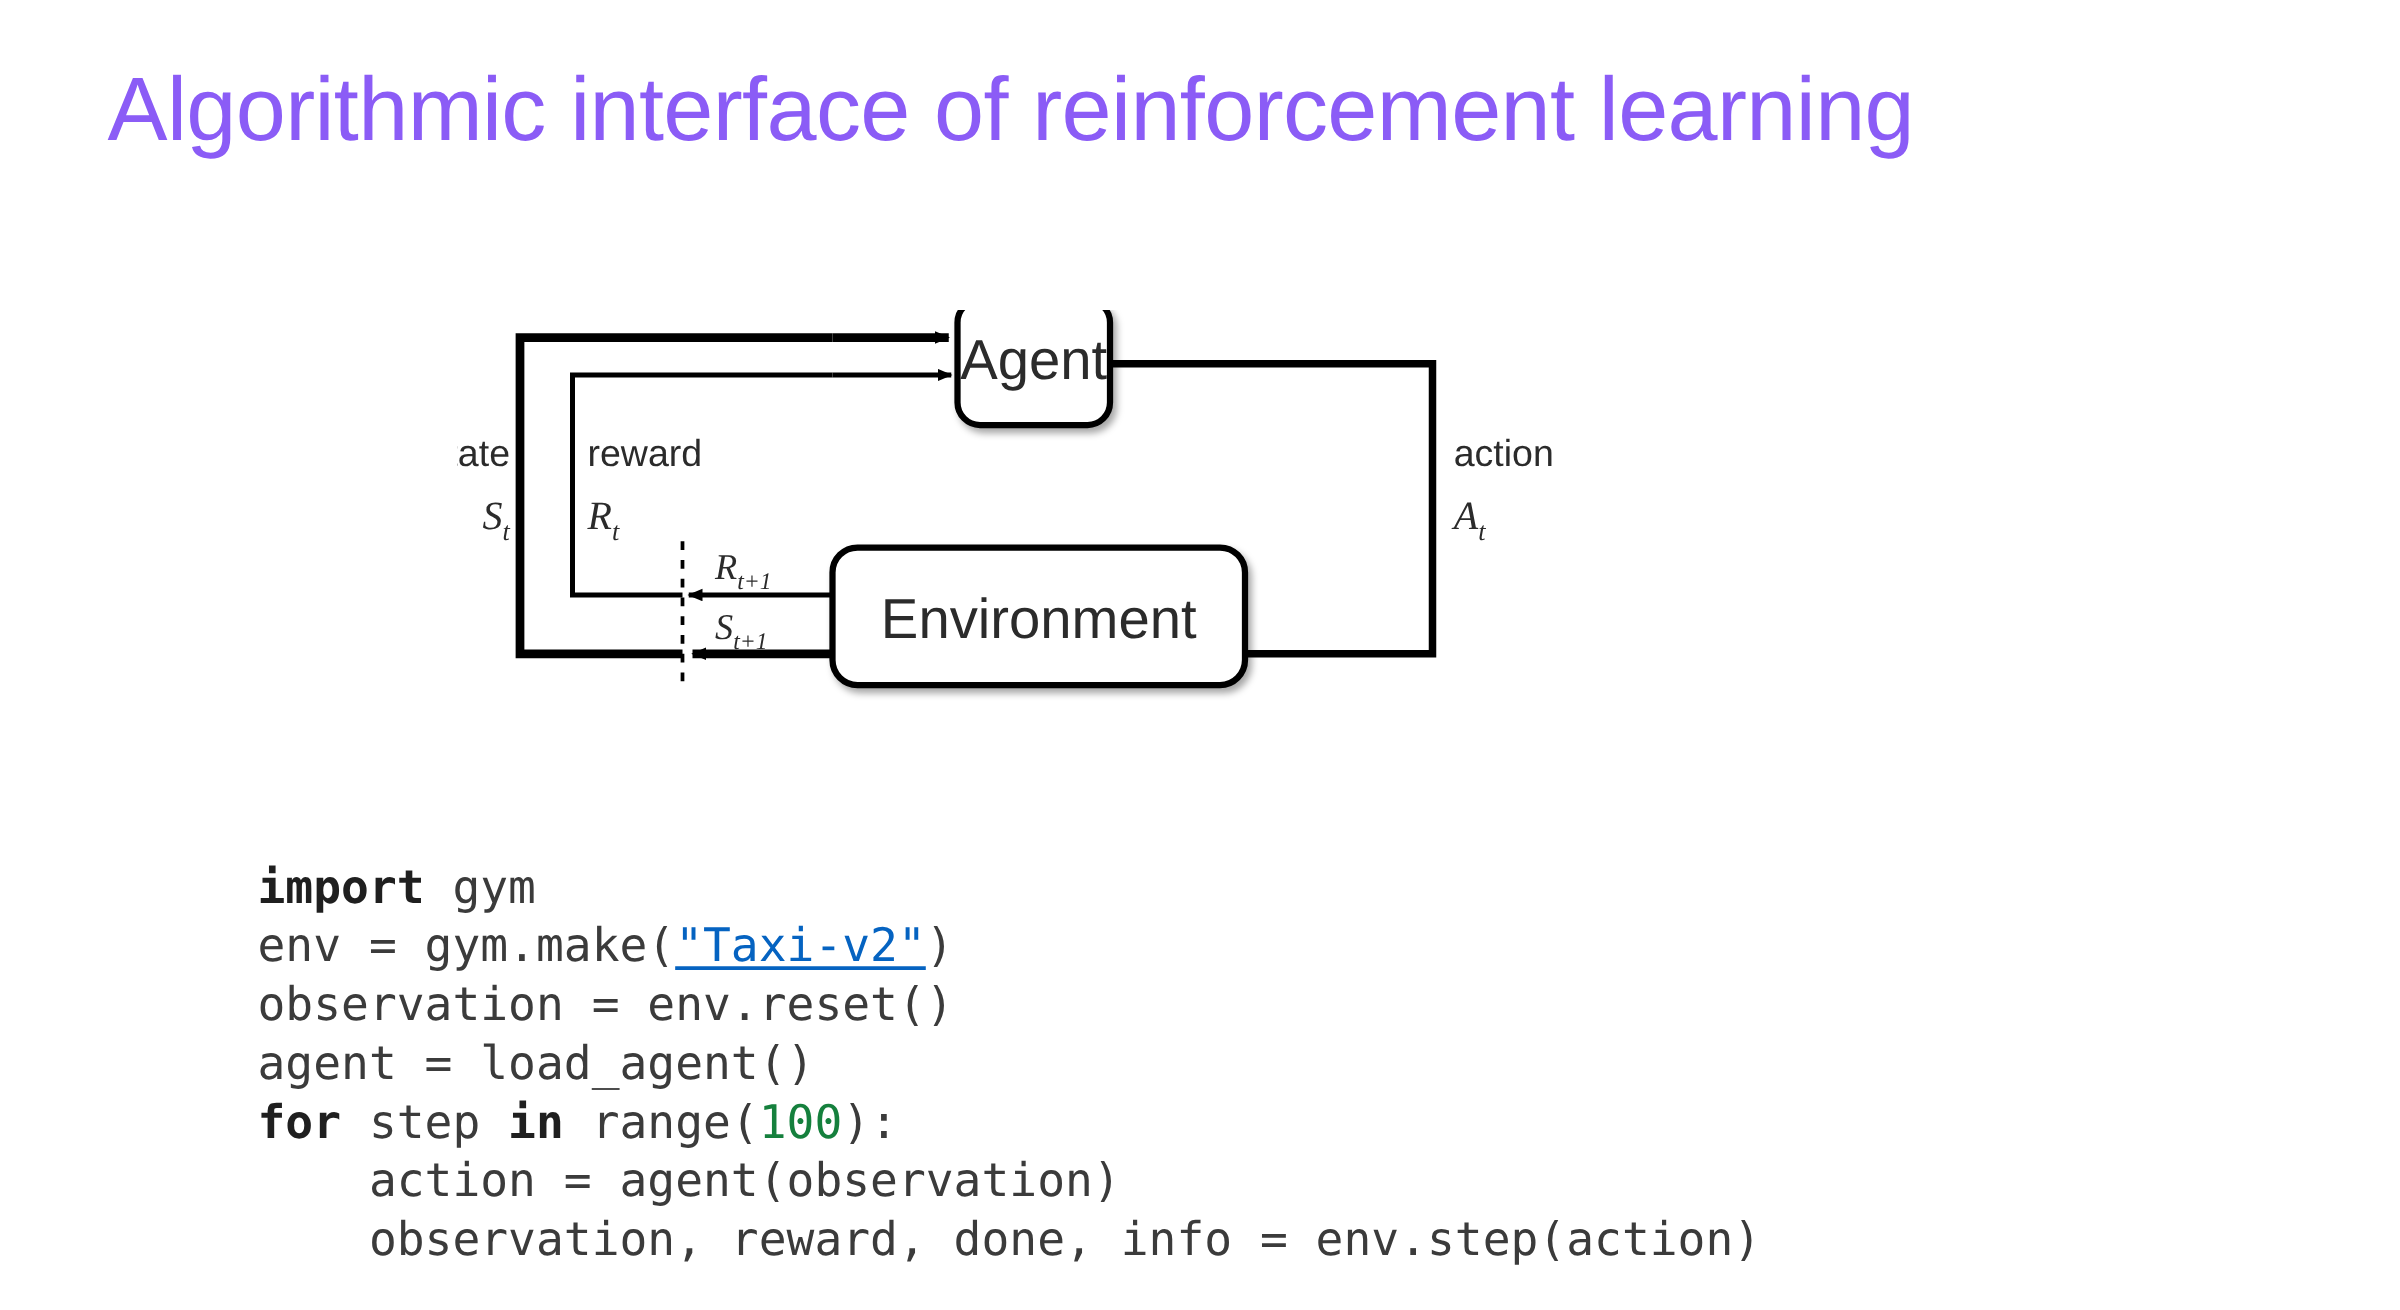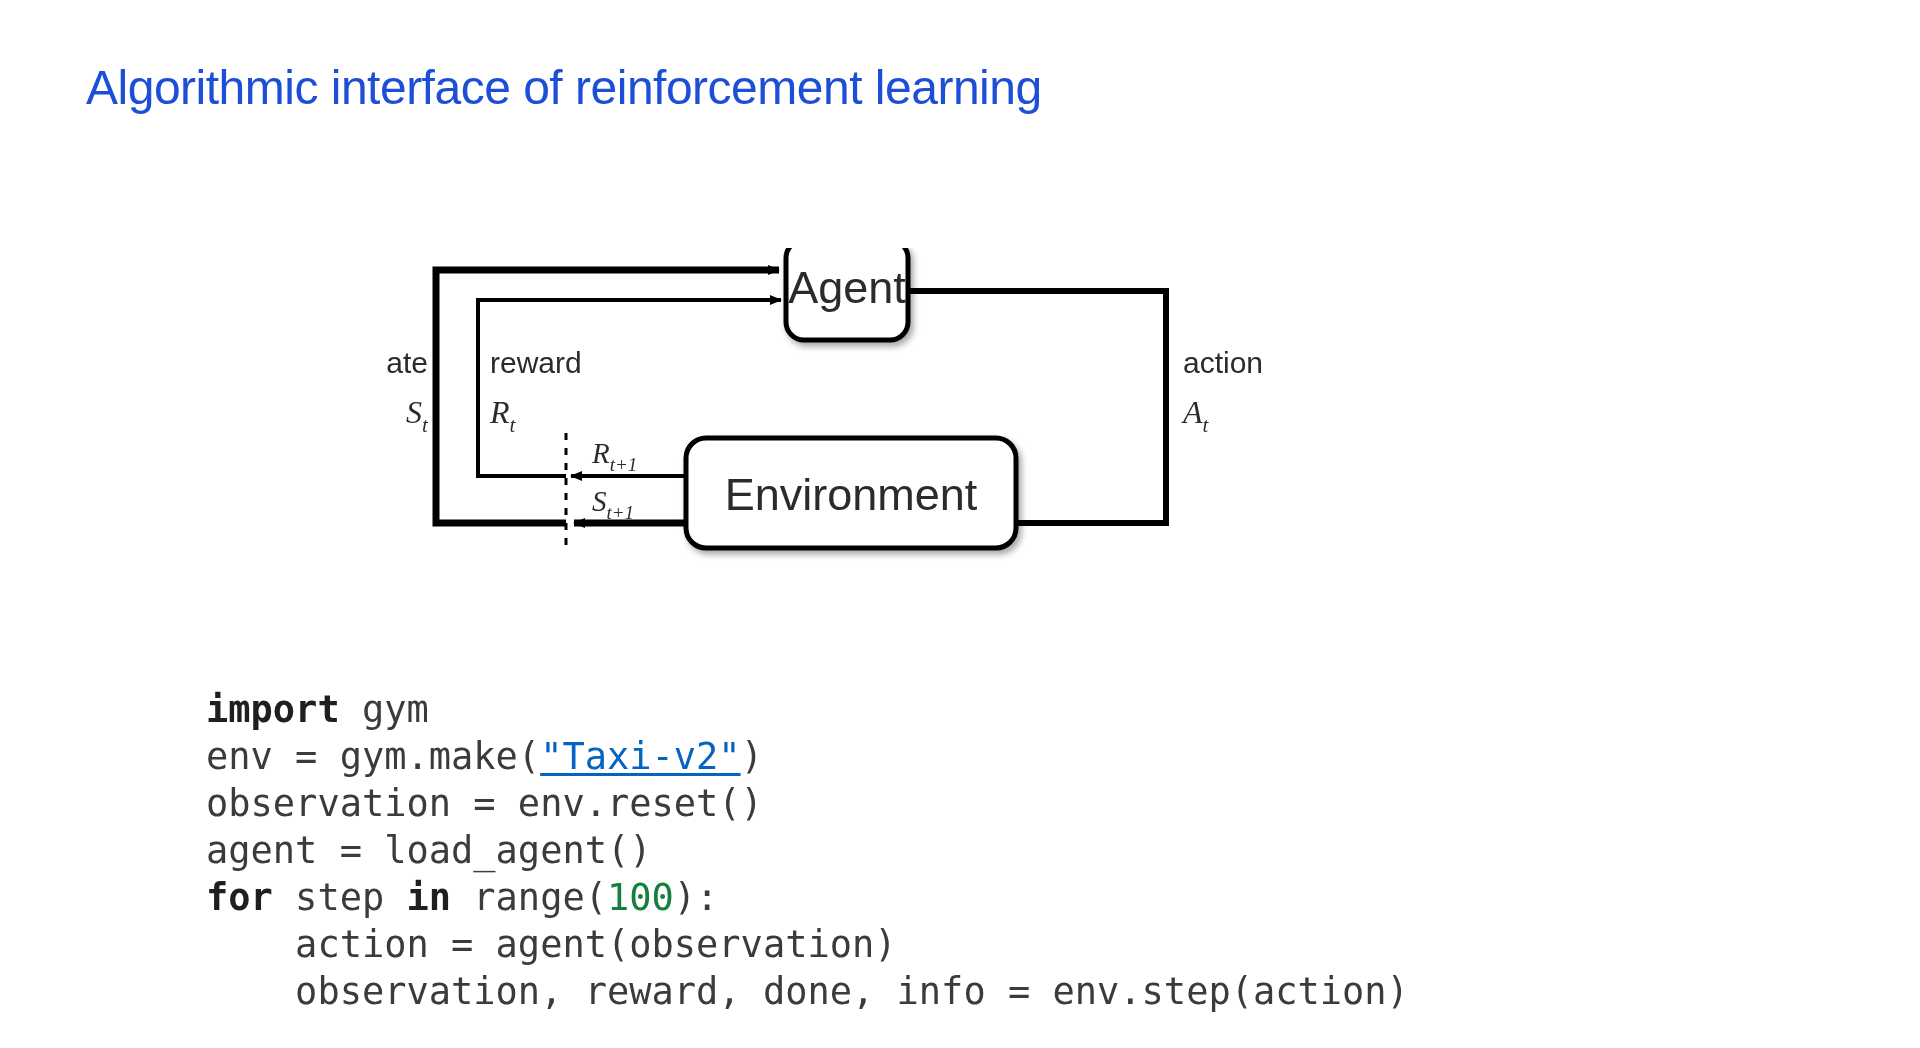--- a/index.html
+++ b/index.html
@@ -15,32 +15,32 @@
     font-family: "Liberation Sans", sans-serif;
     color: #111111;
   }
 
   
   .slide-title {
     position: absolute;
     left: 86px;
     top: 40px;
     width: 1800px;
-    font-size: 48px;
+    font-size: 72px;
     line-height: 96px;
     font-weight: 400;
     letter-spacing: -0.5px;
-    color: #1d4ed8;
+    color: #8b5cf6;
     white-space: nowrap;
   }
 
   
   .diagram {
     position: absolute;
-    left: 386px;
+    left: 366px;
     top: 248px;
     width: 1030px;
     height: 380px;
   }
   .diagram svg {
     display: block;
   }
 
   
   .code-block {

